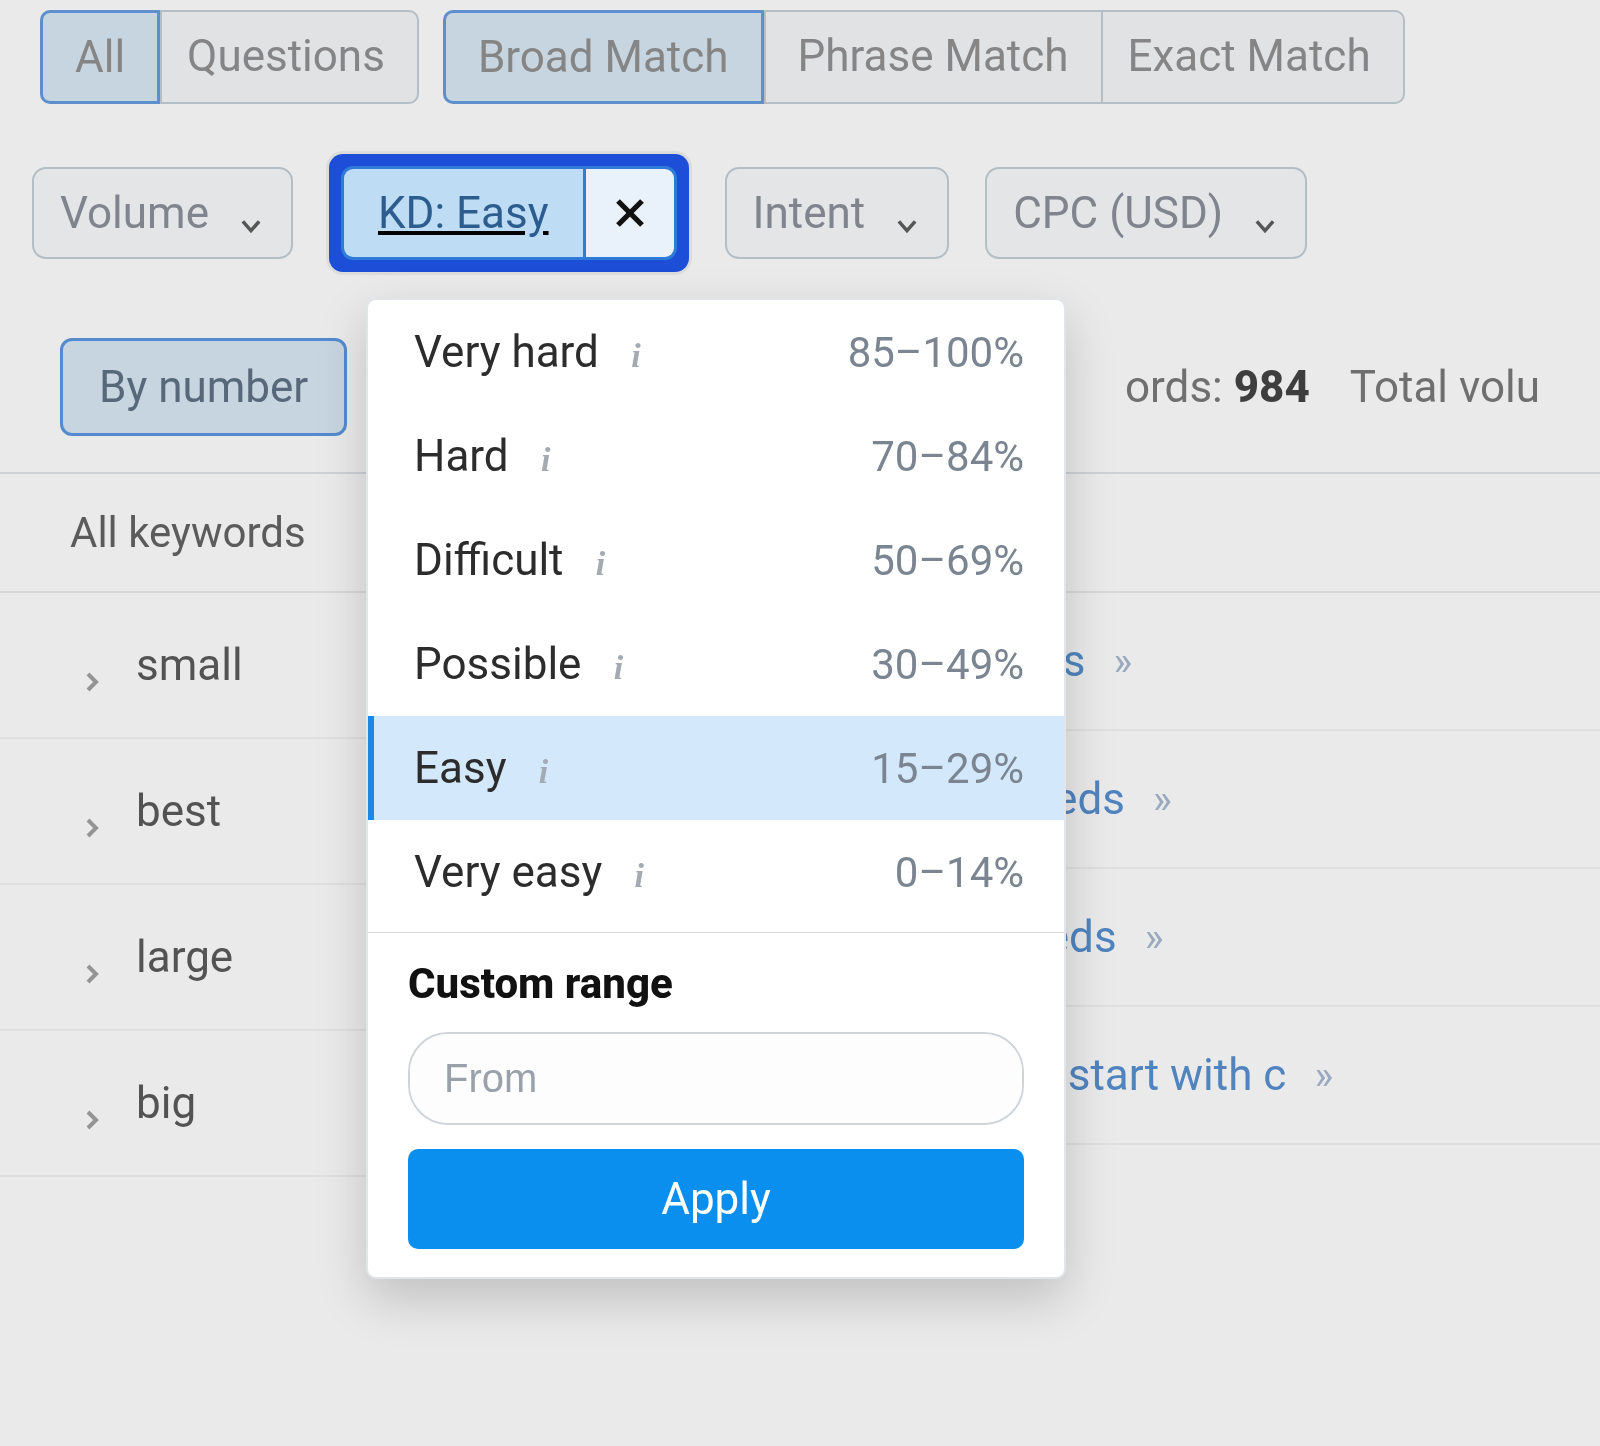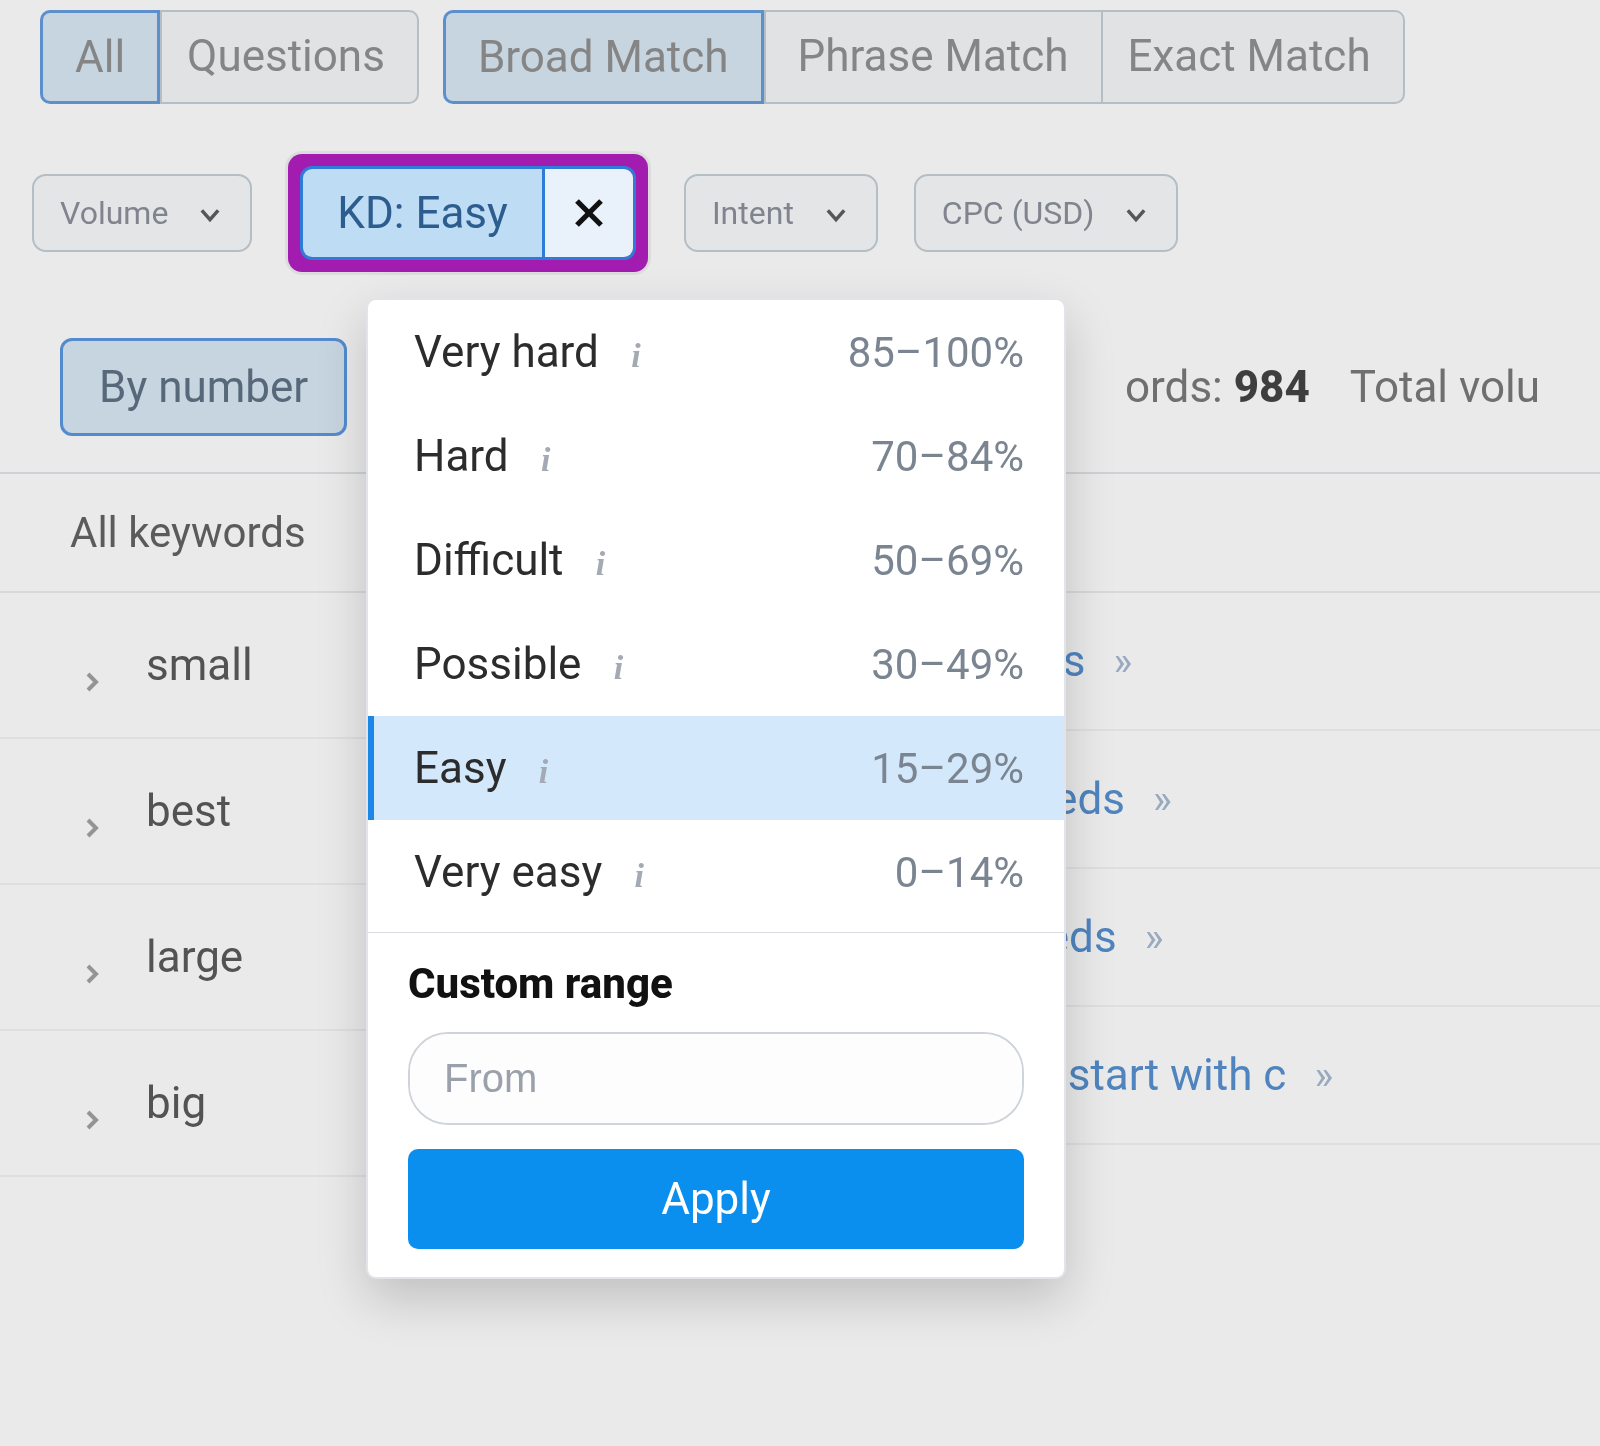--- a/index.html
+++ b/index.html
@@ -47,42 +47,43 @@
   .filters {
     display: flex;
     gap: 36px;
     padding: 40px 40px 30px 32px;
     align-items: center;
     position: relative;
   }
   .pill {
     display: flex;
     align-items: center;
-    font-size: 32px;
+    font-size: 44px;
     color: #6b7280;
     border: 2px solid #b5c2cc;
     border-radius: 14px;
     padding: 18px 26px;
     background: #f7f8fa;
     cursor: pointer;
     gap: 28px;
   }
   .chev {
     width: 28px; height: 28px;
     display: inline-block;
   }
   .chev svg { width: 100%; height: 100%; }
 
   .pill-highlight {
     position: relative;
     z-index: 20;
-    background: #a21caf;
+    background: #1d4ed8;
     padding: 12px;
     border-radius: 14px;
     box-shadow: 0 0 0 3px rgba(0,0,0,0.06);
+    text-decoration: underline;
   }
   .pill-highlight-inner {
     display: flex;
     align-items: stretch;
     border: 3px solid #2f7cd8;
     border-radius: 12px;
     overflow: hidden;
   }
   .pill-kd-label {
     background: #bedcf3;
@@ -205,21 +206,21 @@
   .right-col { flex: 1; }
   .col-head {
     font-size: 42px;
     color: #3a3a3a;
     padding: 34px 60px 34px 70px;
     border-bottom: 2px solid #e3e6ea;
   }
   .kw-row {
     display: flex;
     align-items: center;
-    gap: 42px;
+    gap: 32px;
     padding: 46px 60px 46px 80px;
     font-size: 44px;
     color: #2e2e2e;
     border-bottom: 2px solid #eef0f2;
   }
   .chev-r {
     width: 24px; height: 24px; display:inline-block;
   }
   .link-row {
     padding: 42px 60px 42px 30px;

